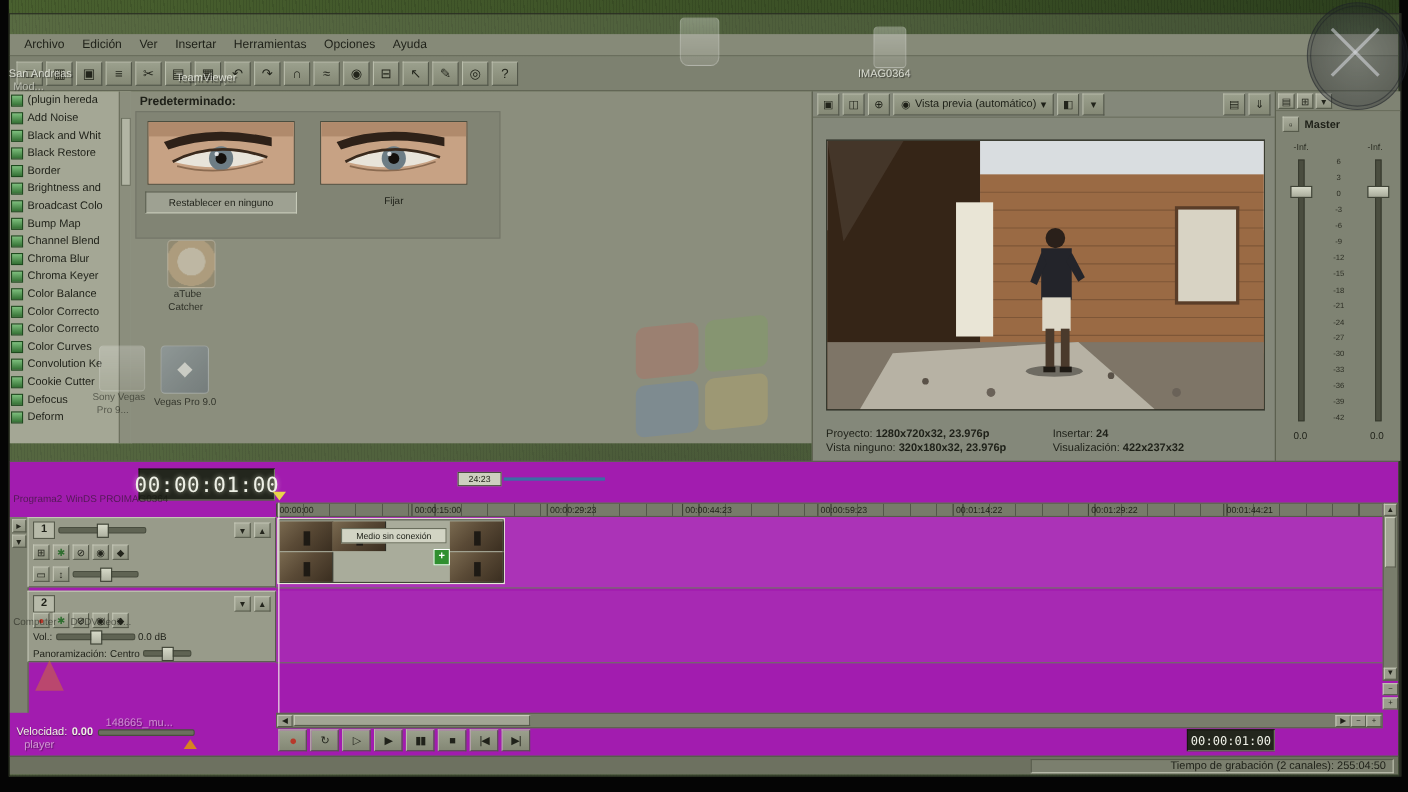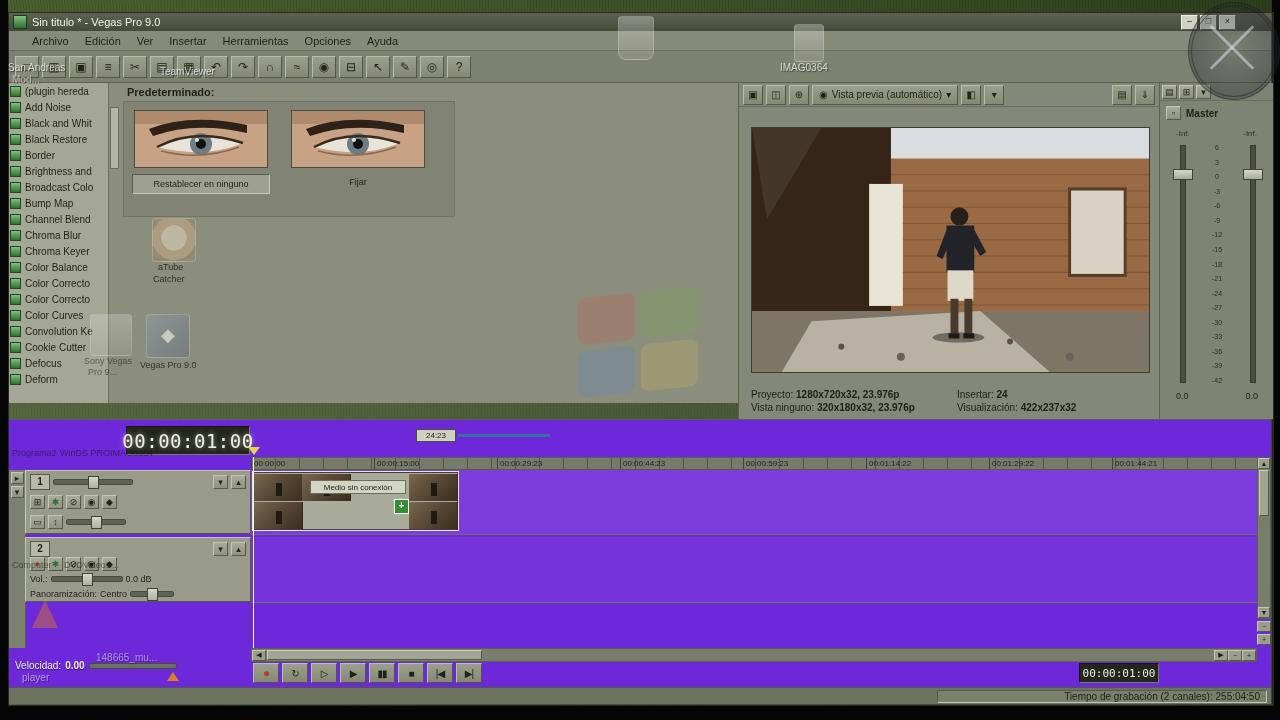--- a/index.html
+++ b/index.html
@@ -11,21 +11,21 @@
     radial-gradient(360px 220px at 75% 55%, rgba(80,110,45,.5), transparent 70%),
     radial-gradient(500px 280px at 45% 85%, rgba(35,55,22,.8), transparent 75%),
     linear-gradient(120deg,#49602f,#3b5026 45%,#2c3f1d 75%,#223317)}
   .desktop::after{content:"";position:absolute;inset:0;background:repeating-linear-gradient(88deg, rgba(0,0,0,.10) 0 1px, transparent 1px 3px)}
   
   .app{position:absolute;left:8px;top:12px;width:1264px;height:692px;z-index:1;border:1px solid #262a20;background:rgba(134,138,122,.25)}
   .titlebar{position:absolute;left:0;top:0;width:1262px;height:18px;background:linear-gradient(#5d6252,#454a3b);color:#f2f3ea;font-size:11px;display:flex;align-items:center;padding:0 4px;box-sizing:border-box}
   .appicon{width:12px;height:12px;background:linear-gradient(#7ec07e,#2e6e2e);border:1px solid #1c3a1c;margin-right:5px;flex:none}
   .winbtns{position:absolute;left:1172px;top:2px;display:flex;gap:2px}
   .winbtn{width:15px;height:13px;background:#cfd2c2;border:1px solid;border-color:#eef0e2 #5a5e4e #5a5e4e #eef0e2;font-size:9px;line-height:11px;text-align:center;color:#23251c}
-  .menubar{position:absolute;left:0;top:18px;width:1262px;height:20px;background:#868a78;display:flex;align-items:center;gap:2px;padding-left:16px;font-size:11px;box-sizing:border-box;border-bottom:1px solid #6a6e5d}
+  .menubar{position:absolute;left:0;top:18px;width:1262px;height:20px;background:#868a78;display:flex;align-items:center;gap:2px;padding-left:6px;font-size:11px;box-sizing:border-box;border-bottom:1px solid #6a6e5d}
   .menu-item{padding:2px 7px}
   .toolbar{position:absolute;left:0;top:38px;width:1262px;height:32px;background:#7d8170;border-bottom:1px solid #5c604f;display:flex;align-items:center;gap:3px;padding-left:6px;box-sizing:border-box}
   .tbtn{width:22px;height:20px;display:flex;align-items:center;justify-content:center;font-size:12px;color:#22241b;background:linear-gradient(#9ba08d,#848875);border:1px solid;border-color:#b9bdab #53574a #53574a #b9bdab;flex:none}
   
   .panel-left{position:absolute;left:0;top:70px;width:110px;height:320px;background:#a4a795;border-right:1px solid #5c604f;overflow:hidden}
   .plug-item{display:flex;align-items:center;gap:4px;height:16px;padding-left:1px;font-size:10px;white-space:nowrap;overflow:hidden}
   .plug-ico{width:9px;height:9px;background:linear-gradient(#7ec07e,#337033);border:1px solid #1e4a1e;flex:none}
   .plug-scroll{position:absolute;right:0;top:0;width:10px;height:320px;background:#8b8e7d;border-left:1px solid #6a6e5d}
   .plug-scroll i{position:absolute;left:1px;top:24px;width:7px;height:60px;background:#b2b5a4;border:1px solid #6a6e5d}
   
@@ -55,21 +55,21 @@
   .sbtn.rec{color:#b8382a}.sbtn.fx{color:#2f6e2f}
   .mx-master{position:absolute;left:6px;top:23px;display:flex;align-items:center;gap:5px;font-size:10px;font-weight:bold}
   .mx-peaks{position:absolute;top:46px;left:0;width:100%;display:flex;justify-content:space-between;padding:0 16px;font-size:8px;box-sizing:border-box;color:#2c2e24}
   .mx-zone{position:absolute;left:10px;top:60px;width:94px;height:242px;display:flex}
   .fader{width:24px;position:relative}
   .fader::before{content:"";position:absolute;left:10px;top:2px;bottom:2px;width:4px;background:#4a4d3f;border:1px solid #383b2f}
   .fh{position:absolute;left:3px;top:26px;width:18px;height:9px;background:linear-gradient(#d6d9c8,#a8ab9a);border:1px solid #3f4336}
   .mx-scale{flex:1;display:flex;flex-direction:column;justify-content:space-between;padding:1px 0;text-align:center;font-size:7px;color:#2c2e24}
   .mx-db{position:absolute;left:10px;top:308px;width:94px;display:flex;justify-content:space-between;padding:0 6px;font-size:9px;font-weight:normal;box-sizing:border-box}
   
-  .timeline{position:absolute;left:0;top:406px;width:1262px;height:268px;background:#6d28d9;border-top:1px solid #5c604f}
+  .timeline{position:absolute;left:0;top:406px;width:1262px;height:268px;background:#a21caf;border-top:1px solid #5c604f}
   .inset{background:#23261d;border:1px solid;border-color:#15170f #767a67 #767a67 #15170f;color:#eef0e6}
   .tc-big{position:absolute;left:117px;top:6px;width:122px;height:27px;display:flex;align-items:center;justify-content:center;font-family:"DejaVu Sans Mono",monospace;font-size:19px;letter-spacing:.5px;text-shadow:0 0 5px rgba(240,244,220,.6)}
   .selbox{position:absolute;left:407px;top:9px;width:40px;height:13px;background:#cdd0bf;border:1px solid #4a4e40;font-size:8px;display:flex;align-items:center;justify-content:center;box-sizing:border-box}
   .blueline{position:absolute;left:449px;top:14px;width:92px;height:3px;background:#3a6ea5}
   .ruler{position:absolute;left:242px;top:37px;width:1006px;height:13px;background:#777b6a;border-top:1px solid #5c604f;border-bottom:1px solid #565a4b;display:flex;overflow:hidden;box-sizing:border-box;
     background-image:repeating-linear-gradient(90deg, rgba(0,0,0,.3) 0 1px, transparent 1px 24px)}
   .rlab{width:120px;flex:none;font-size:8px;color:#20221a;border-left:1px solid #3f4336;padding-left:2px;line-height:11px;white-space:nowrap;overflow:hidden}
   .lane{position:absolute;left:242px;width:1006px}
   .lane1{top:50px;height:64px;background:rgba(255,255,255,.10);border-bottom:1px solid #6d7160}
   .lane2{top:117px;height:65px;background:rgba(255,255,255,.06);border-bottom:1px solid #6d7160}
@@ -116,29 +116,20 @@
 </style>
 </head>
 <body>
 
 <div id="stage">
 
   <div class="desktop"></div>
 
   <div class="app">
 
-    <div class="titlebar">
-      <span class="appicon"></span>
-      <span>Sin titulo * - Vegas Pro 9.0</span>
-      <span class="winbtns">
-        <span class="winbtn">–</span>
-        <span class="winbtn">□</span>
-        <span class="winbtn">×</span>
-      </span>
-    </div>
 
     <div class="menubar">
 
     <div class="menu-item">Archivo</div>
         <div class="menu-item">Edición</div>
         <div class="menu-item">Ver</div>
         <div class="menu-item">Insertar</div>
         <div class="menu-item">Herramientas</div>
         <div class="menu-item">Opciones</div>
         <div class="menu-item">Ayuda</div>

